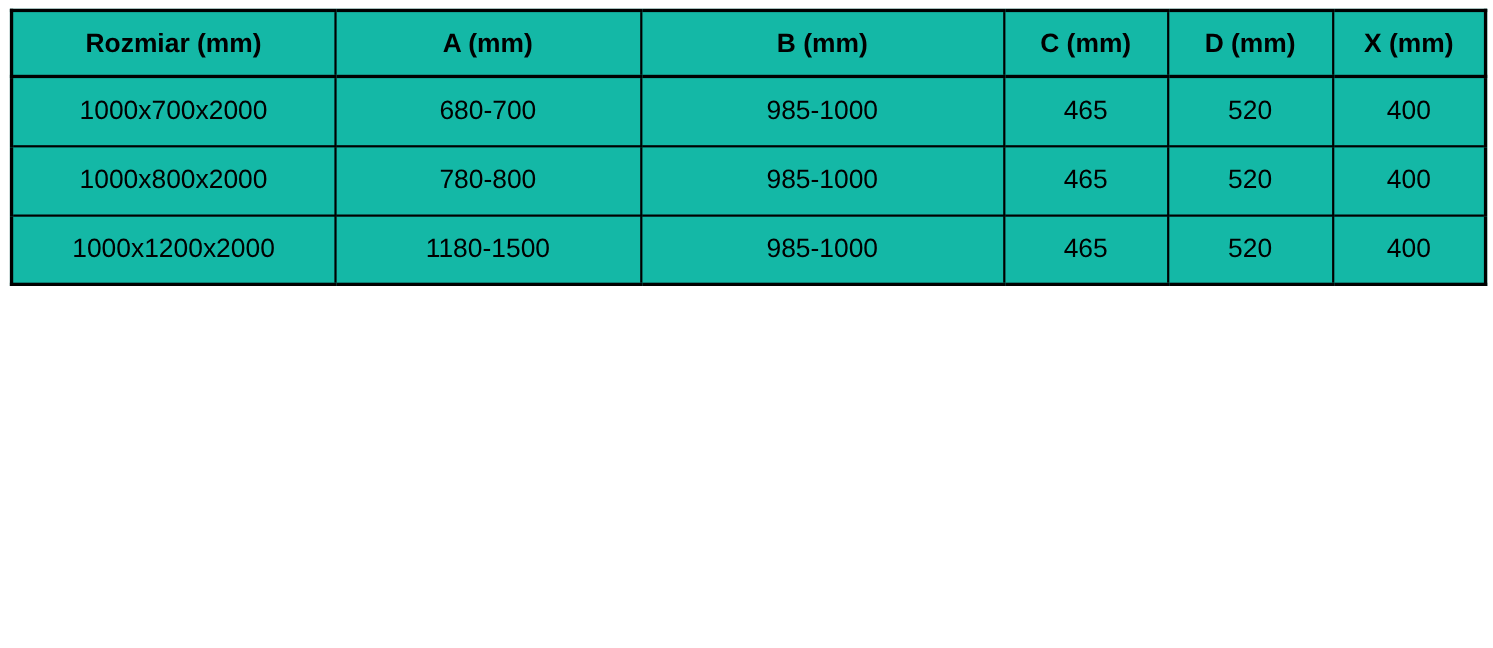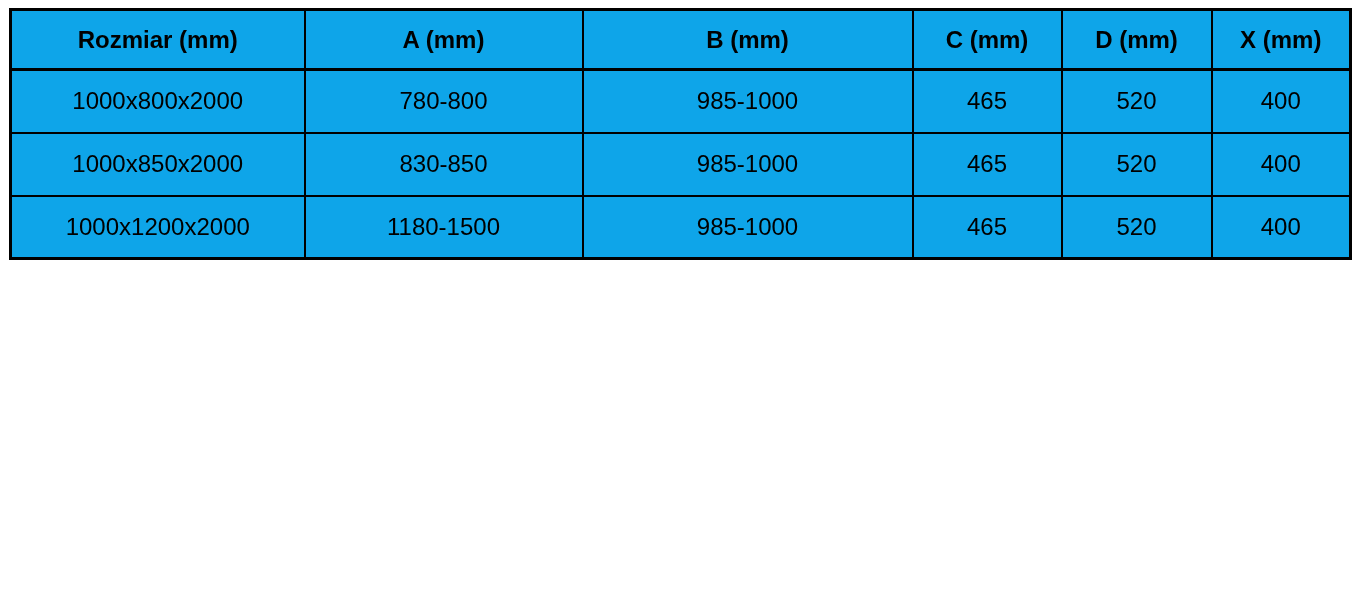--- a/index.html
+++ b/index.html
@@ -13,21 +13,21 @@
   }
   .table-wrap {
     position: absolute;
     left: 9px;
     top: 8px;
   }
   table.spec-table {
     border-collapse: collapse;
     table-layout: fixed;
     width: 1340px;
-    background: #0ea5e9;
+    background: #14b8a6;
   }
   table.spec-table th,
   table.spec-table td {
     border: 2px solid #000000;
     text-align: center;
     vertical-align: middle;
     font-size: 24px;
     line-height: 1;
     height: 63px;
     padding: 0 4px;
@@ -70,30 +70,30 @@
           <th>Rozmiar (mm)</th>
           <th>A (mm)</th>
           <th>B (mm)</th>
           <th>C (mm)</th>
           <th>D (mm)</th>
           <th>X (mm)</th>
         </tr>
     </thead>
     <tbody>
         <tr>
-          <td>1000x800x2000</td>
-          <td>780-800</td>
+          <td>1000x700x2000</td>
+          <td>680-700</td>
           <td>985-1000</td>
           <td>465</td>
           <td>520</td>
           <td>400</td>
         </tr>
         <tr>
-          <td>1000x850x2000</td>
-          <td>830-850</td>
+          <td>1000x800x2000</td>
+          <td>780-800</td>
           <td>985-1000</td>
           <td>465</td>
           <td>520</td>
           <td>400</td>
         </tr>
         <tr>
           <td>1000x1200x2000</td>
           <td>1180-1500</td>
           <td>985-1000</td>
           <td>465</td>

